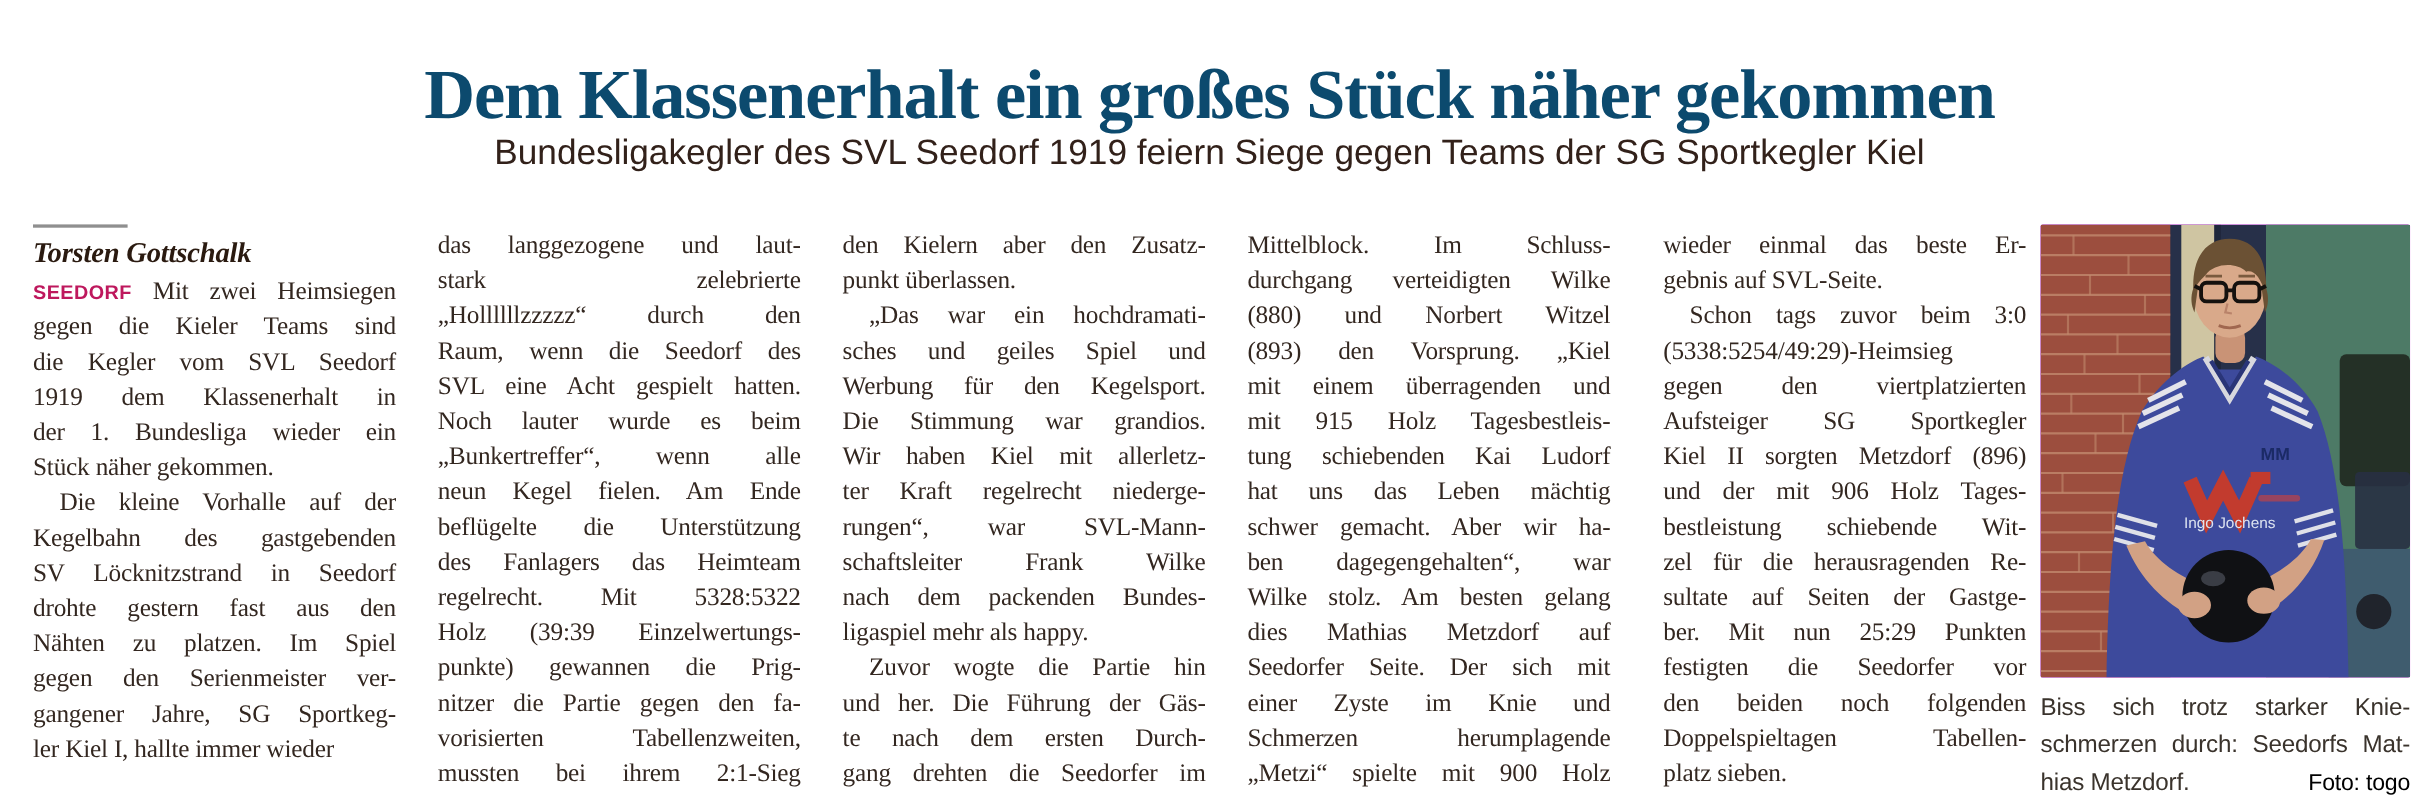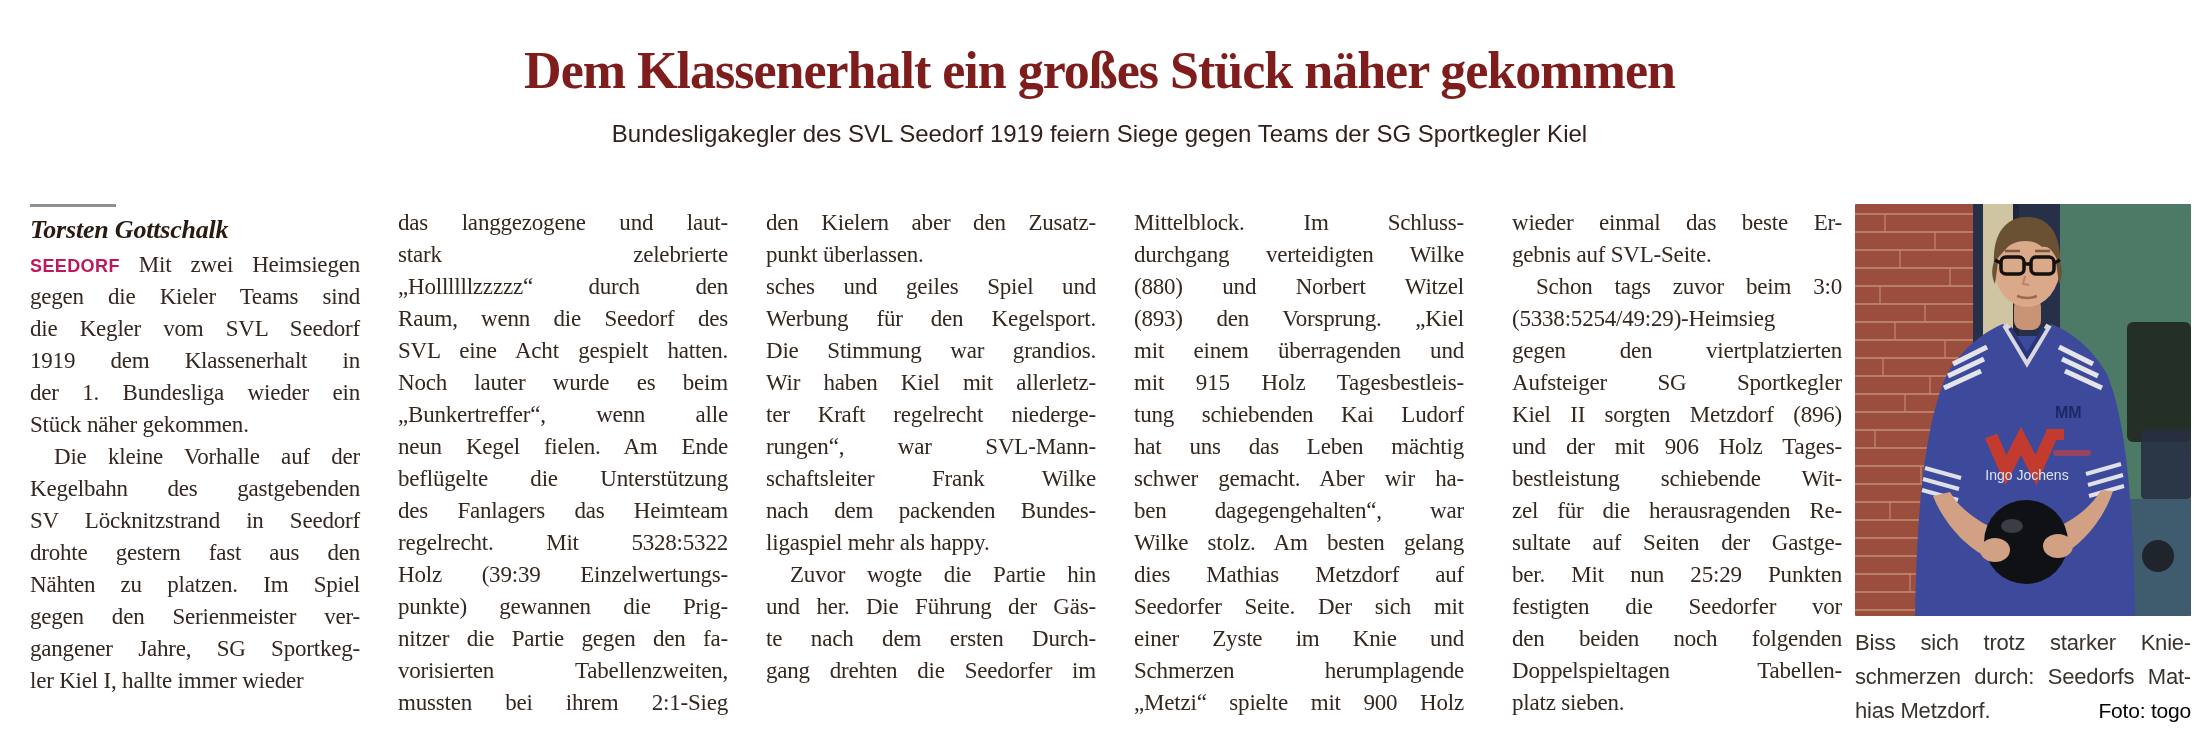--- a/index.html
+++ b/index.html
@@ -7,29 +7,29 @@
     width:2199px;height:737px;position:relative;overflow:hidden;
     background:#ffffff;
     font-family:"Liberation Serif", serif;
     color:#332720;
   }
   .headline{
     position:absolute;left:0;right:0;top:6px;
     text-align:center;
     font-family:"Liberation Serif", serif;
     font-weight:700;
-    font-size:52px;
+    font-size:64px;
     letter-spacing:-1px;
-    color:#7f1d1d;
+    color:#0c4a6e;
   }
   .subheadline{
     position:absolute;left:0;right:0;top:120px;
     text-align:center;
     font-family:"Liberation Sans", sans-serif;
-    font-size:24px;
+    font-size:32px;
     color:#32211a;
   }
   .col{
     position:absolute;width:330px;top:207px;
     font-size:23px;line-height:32px;letter-spacing:-0.2px;
   }
   .col1{left:30px;top:202px;}
   .col2{left:398px;}
   .col3{left:766px;}
   .col4{left:1134px;}
@@ -98,20 +98,21 @@
     <div class="line">regelrecht. Mit 5328:5322</div>
     <div class="line">Holz (39:39 Einzelwertungs-</div>
     <div class="line">punkte) gewannen die Prig-</div>
     <div class="line">nitzer die Partie gegen den fa-</div>
     <div class="line">vorisierten Tabellenzweiten,</div>
     <div class="line">mussten bei ihrem 2:1-Sieg</div>
   </div>
 <div class="col col3">
     <div class="line">den Kielern aber den Zusatz-</div>
     <div class="line end">punkt überlassen.</div>
+    <div class="line ind">„Das war ein hochdramati-</div>
     <div class="line">sches und geiles Spiel und</div>
     <div class="line">Werbung für den Kegelsport.</div>
     <div class="line">Die Stimmung war grandios.</div>
     <div class="line">Wir haben Kiel mit allerletz-</div>
     <div class="line">ter Kraft regelrecht niederge-</div>
     <div class="line">rungen“, war SVL-Mann-</div>
     <div class="line">schaftsleiter Frank Wilke</div>
     <div class="line">nach dem packenden Bundes-</div>
     <div class="line end">ligaspiel mehr als happy.</div>
     <div class="line ind">Zuvor wogte die Partie hin</div>

